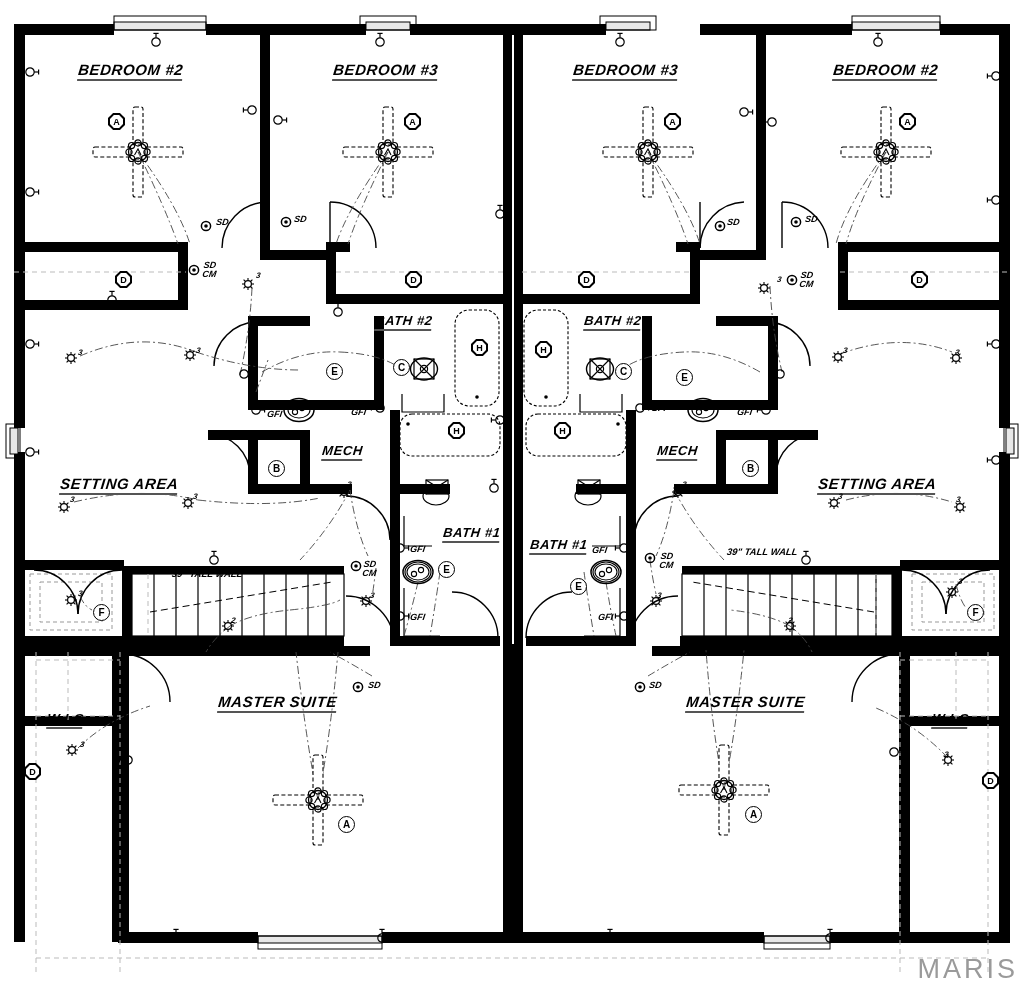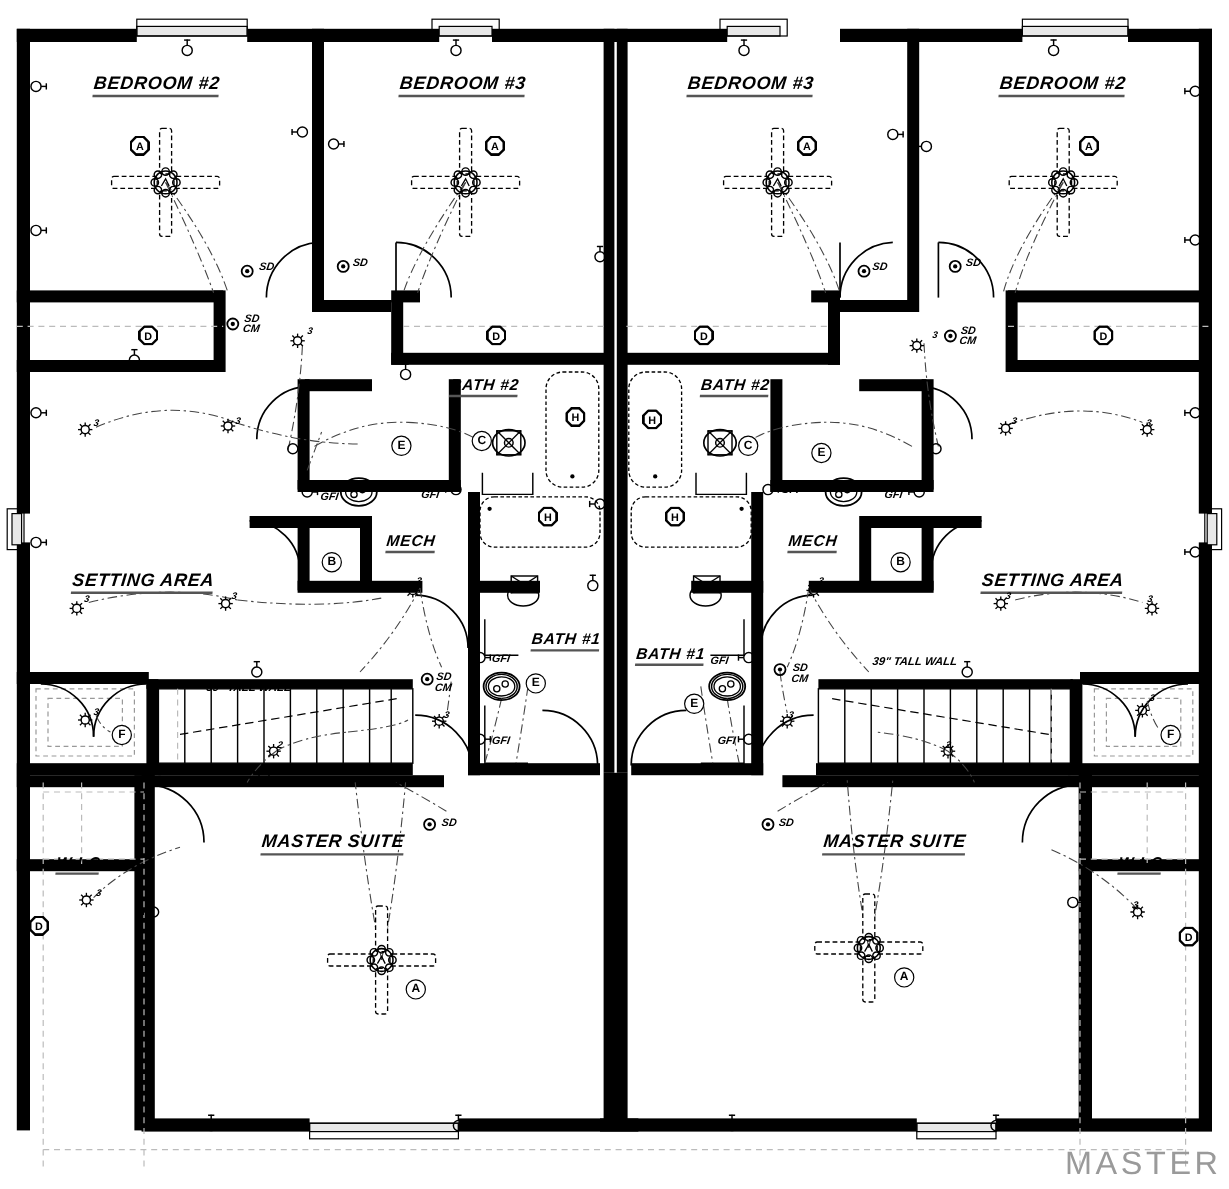--- a/index.html
+++ b/index.html
@@ -686,15 +686,15 @@
       <div class="note tiny" style="left: 843px; top: 347px;">3</div>
       <div class="note tiny" style="left: 955px; top: 349px;">3</div>
       <div class="note tiny" style="left: 838px; top: 493px;">3</div>
       <div class="note tiny" style="left: 956px; top: 496px;">3</div>
       <div class="note tiny" style="left: 682px; top: 481px;">3</div>
       <div class="note tiny" style="left: 657px; top: 592px;">3</div>
       <div class="note tiny" style="left: 944px; top: 751px;">3</div>
       <div class="note tiny" style="left: 958px; top: 578px;">3</div>
       <div class="note tiny" style="left: 788px; top: 617px;">2</div>
     </div>
-  <div id="watermark">MASTER</div>
+  <div id="watermark">MARIS</div>
 
 </div>
 
 </body></html>

